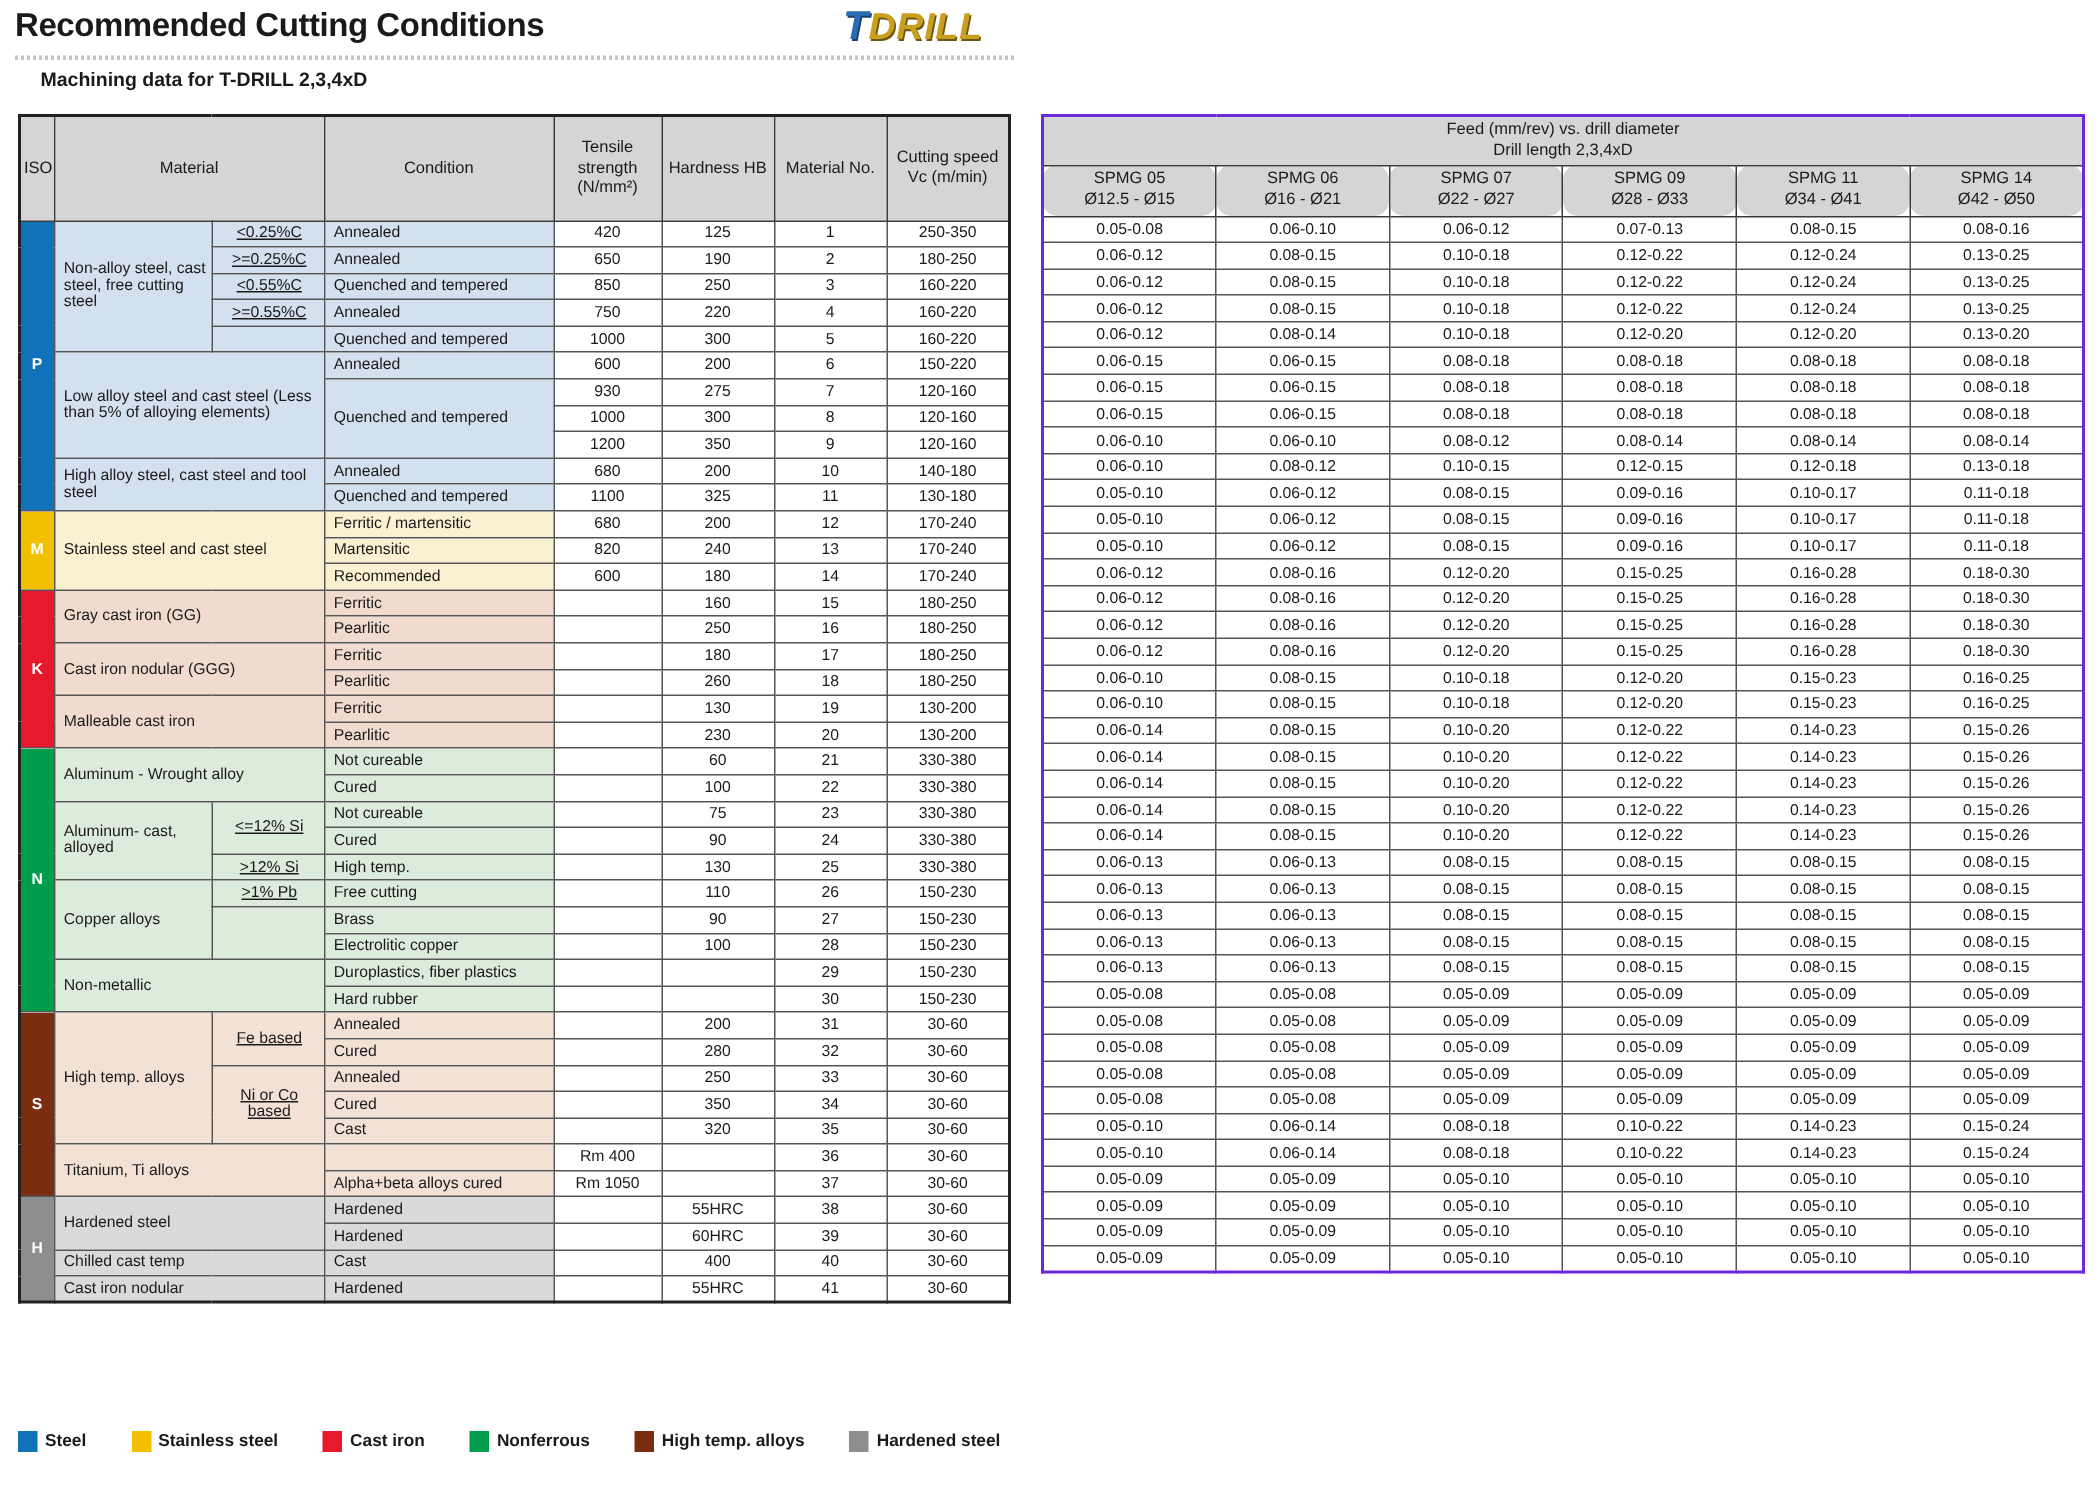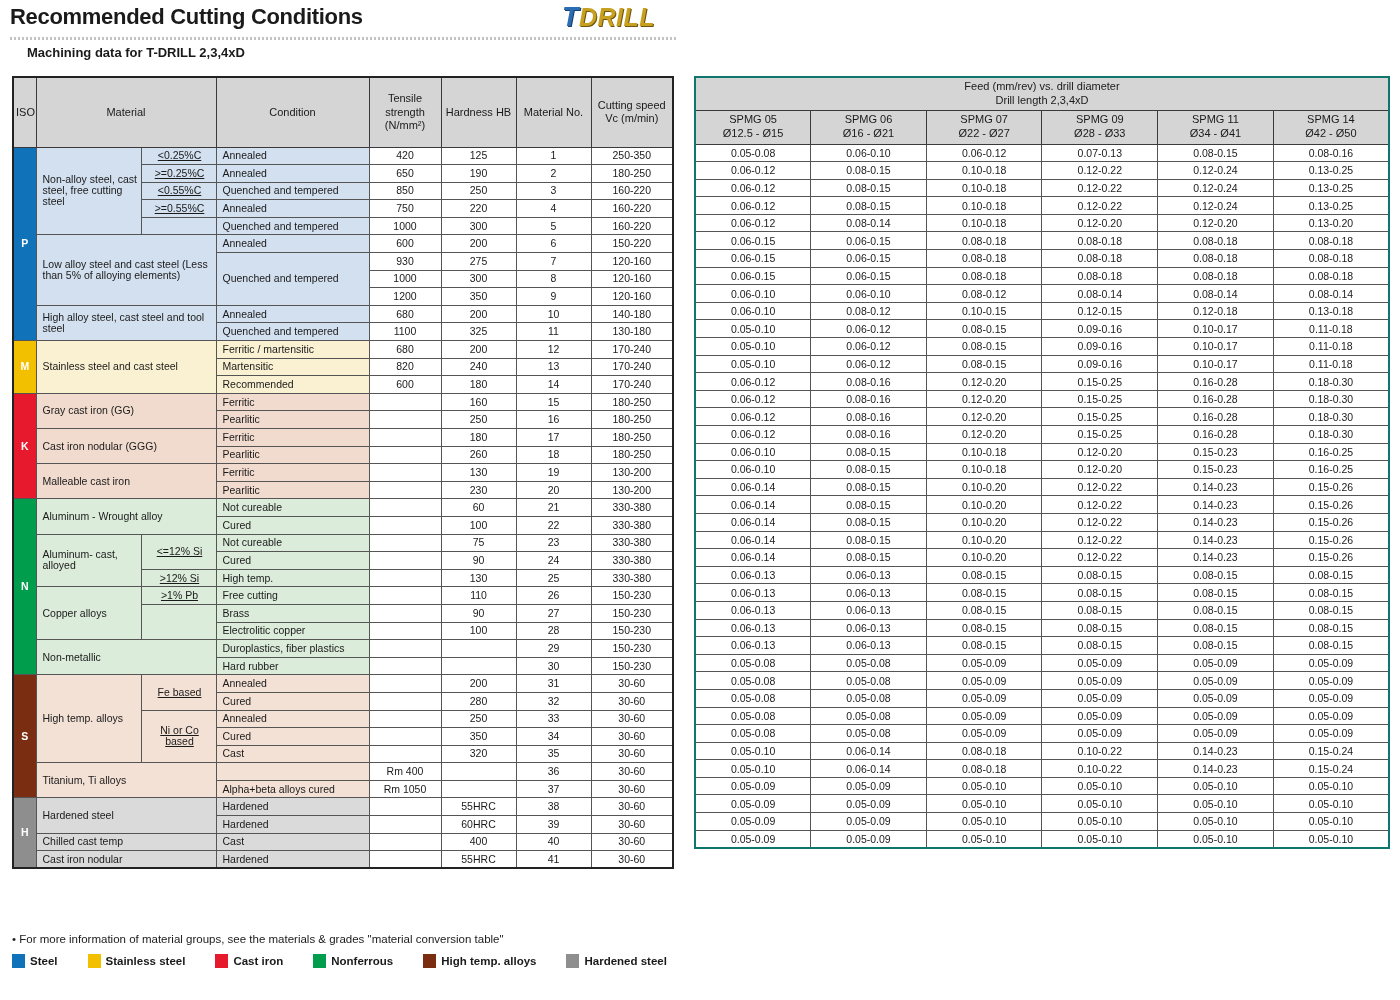--- a/index.html
+++ b/index.html
@@ -27,24 +27,24 @@
   .cond{text-align:left !important;padding-left:6px !important;}
   .band{color:#fff;font-weight:700;font-size:12px;text-align:center !important;}
   .bg-p{background:#d3e0ef !important;} .bg-m{background:#faf1d2 !important;margin-left:42px;}
   .bg-k{background:#f1dbce !important;} .bg-n{background:#dcecdb !important;}
   .bg-s{background:#f4e1d6 !important;} .bg-h{background:#dadada !important;}
   .bg-band-p{background:#1072b8 !important;} .bg-band-m{background:#f3c000 !important;}
   .bg-band-k{background:#e6192d !important;} .bg-band-n{background:#009e4c !important;}
   .bg-band-s{background:#7b2d12 !important;} .bg-band-h{background:#8e8e8e !important;}
 
   
-  #rtable{position:absolute;left:694px;top:76px;width:696px;border:2px solid #0f766e;}
+  #rtable{position:absolute;left:694px;top:76px;width:696px;border:2px solid #6d28d9;}
   #rtable th{background:#d5d5d5;border:1px solid #3a3a3a;font-weight:400;font-size:11px;line-height:1.25;padding:2px;text-align:center;}
   #rtable .feed-band th{height:32px;}
-  #rtable .spmg-row th{height:34px;}
+  #rtable .spmg-row th{height:34px;border-radius:10px;}
   #rtable td{border:1px solid #555;height:17.6px;font-size:10.5px;text-align:center;background:#fff;padding:0 2px;}
 
   .footnote{position:absolute;left:12px;top:933px;font-size:11.5px;}
   .legend{position:absolute;left:12px;top:954px;display:flex;align-items:center;gap:30px;font-size:11.5px;}
   .legend-item{display:flex;align-items:center;gap:5px;font-weight:bold;}
   .legend-swatch{width:13px;height:14px;display:inline-block;}
 </style>
 </head>
 <body>
 
@@ -754,21 +754,20 @@
           <td>0.05-0.09</td>
           <td>0.05-0.09</td>
           <td>0.05-0.10</td>
           <td>0.05-0.10</td>
           <td>0.05-0.10</td>
           <td>0.05-0.10</td>
         </tr>
       </tbody>
   </table>
 
-  <div class="footnote">• For more information of material groups, see the materials &amp; grades "material conversion table"</div>
   <div class="legend" id="legend">
       <span class="legend-item">
         <span class="legend-swatch" style="background: rgb(16, 114, 184);"></span>
         <span>Steel</span>
       </span>
       <span class="legend-item">
         <span class="legend-swatch" style="background: rgb(243, 192, 0);"></span>
         <span>Stainless steel</span>
       </span>
       <span class="legend-item">

